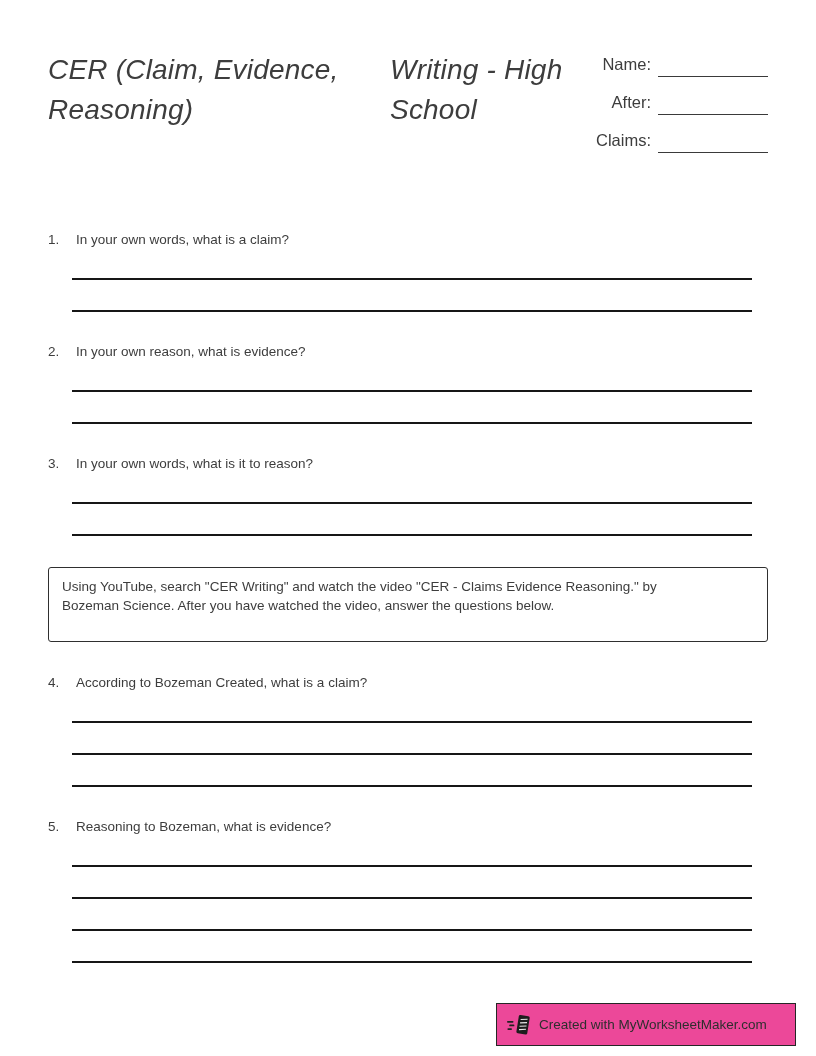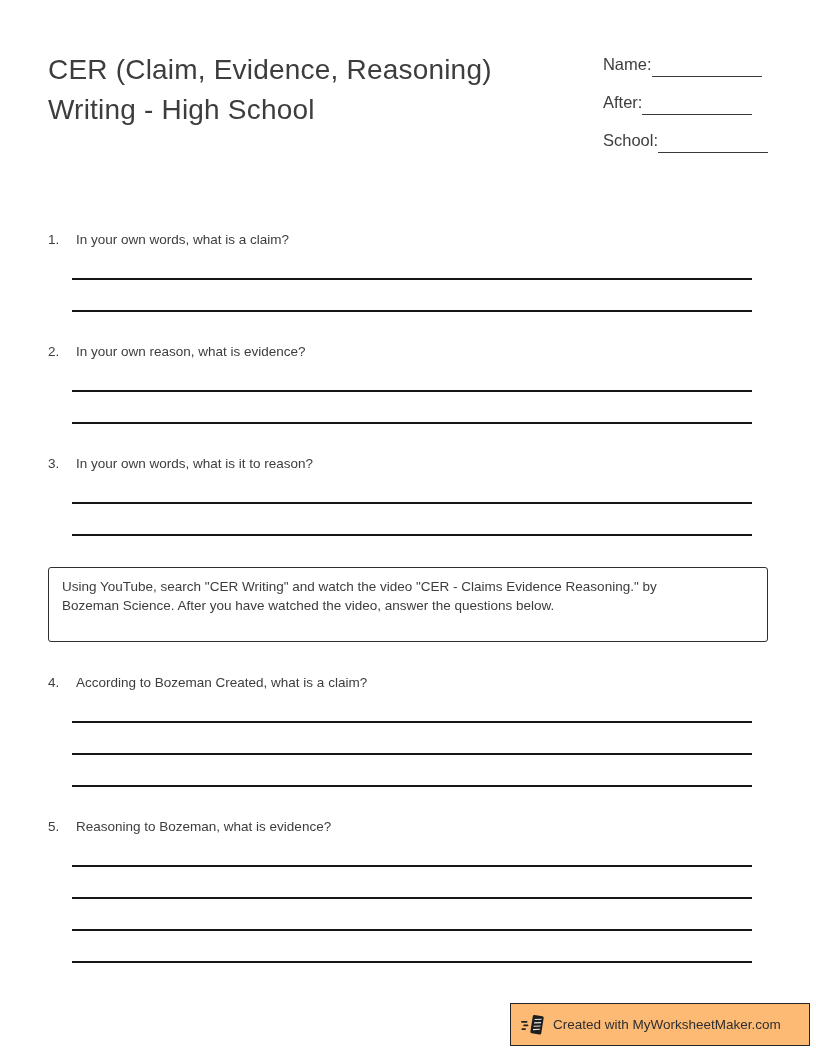--- a/index.html
+++ b/index.html
@@ -14,28 +14,28 @@
     width:816px;height:1056px;
     box-sizing:border-box;
     padding:50px 48px;
     background:#ffffff;
     font-family:"Liberation Sans", sans-serif;
     overflow:hidden;
   }
   
   .header{display:flex;justify-content:space-between;align-items:flex-start;}
   .title{
-    margin:0;display:flex;flex-direction:column;
+    margin:0;display:flex;flex-direction:row;
     font-size:28px;line-height:40px;font-weight:400;
-    color:var(--text);letter-spacing:.2px;
+    color:var(--text);letter-spacing:.2px;font-style:italic;
   }
   .id-fields{padding-top:2px;flex:none;}
   .field-row{
-    display:flex;align-items:flex-end;justify-content:flex-start;
-    height:25px;margin-bottom:13px;gap:0;
+    display:flex;align-items:flex-end;justify-content:flex-end;
+    height:25px;margin-bottom:13px;gap:7px;
   }
   .field-label{font-size:16.5px;line-height:25px;color:var(--text);}
   .field-line{width:110px;height:25px;border-bottom:1px solid var(--fieldline);}
   
   .main{margin-top:65px;}
   .question{margin-bottom:31px;}
   .q-row{display:flex;font-size:13.5px;line-height:17px;color:var(--text);}
   .q-num{width:28px;flex:none;}
   .q-text{flex:1;}
   .answer-lines{margin:0 16px 0 24px;}
@@ -46,23 +46,23 @@
     border-radius:3px;
     padding:9px 13px 26px;
     margin:0 0 32px 0;
   }
   .instruction-text{
     margin:0;font-size:13.5px;line-height:19px;color:var(--text);
     white-space:pre-line;max-width:650px;
   }
   
   .footer-badge{
-    position:absolute;top:1003px;right:6px;
+    position:absolute;top:1003px;right:20px;
     width:300px;height:43px;box-sizing:border-box;
-    border:1.5px solid #262626;background:#fdba74;
+    border:1.5px solid #262626;background:#ec4899;
     display:flex;align-items:center;gap:7px;
     padding:0 10px 0 9px;
   }
   .footer-icon{flex:none;display:flex;align-items:center;}
   .footer-text{font-size:13.5px;color:#2e2e2e;white-space:nowrap;}
 </style>
 </head>
 <body>
 
 <div class="page">
@@ -75,21 +75,21 @@
     <div class="id-fields">
       <div class="field-row">
         <span class="field-label">Name:</span>
         <span class="field-line"></span>
       </div>
       <div class="field-row">
         <span class="field-label">After:</span>
         <span class="field-line"></span>
       </div>
       <div class="field-row">
-        <span class="field-label">School:</span>
+        <span class="field-label">Claims:</span>
         <span class="field-line"></span>
       </div>
     </div>
   </div>
 
   <div class="main">
     <div>
   <div class="question">
     <div class="q-row">
       <span class="q-num">1.</span>

